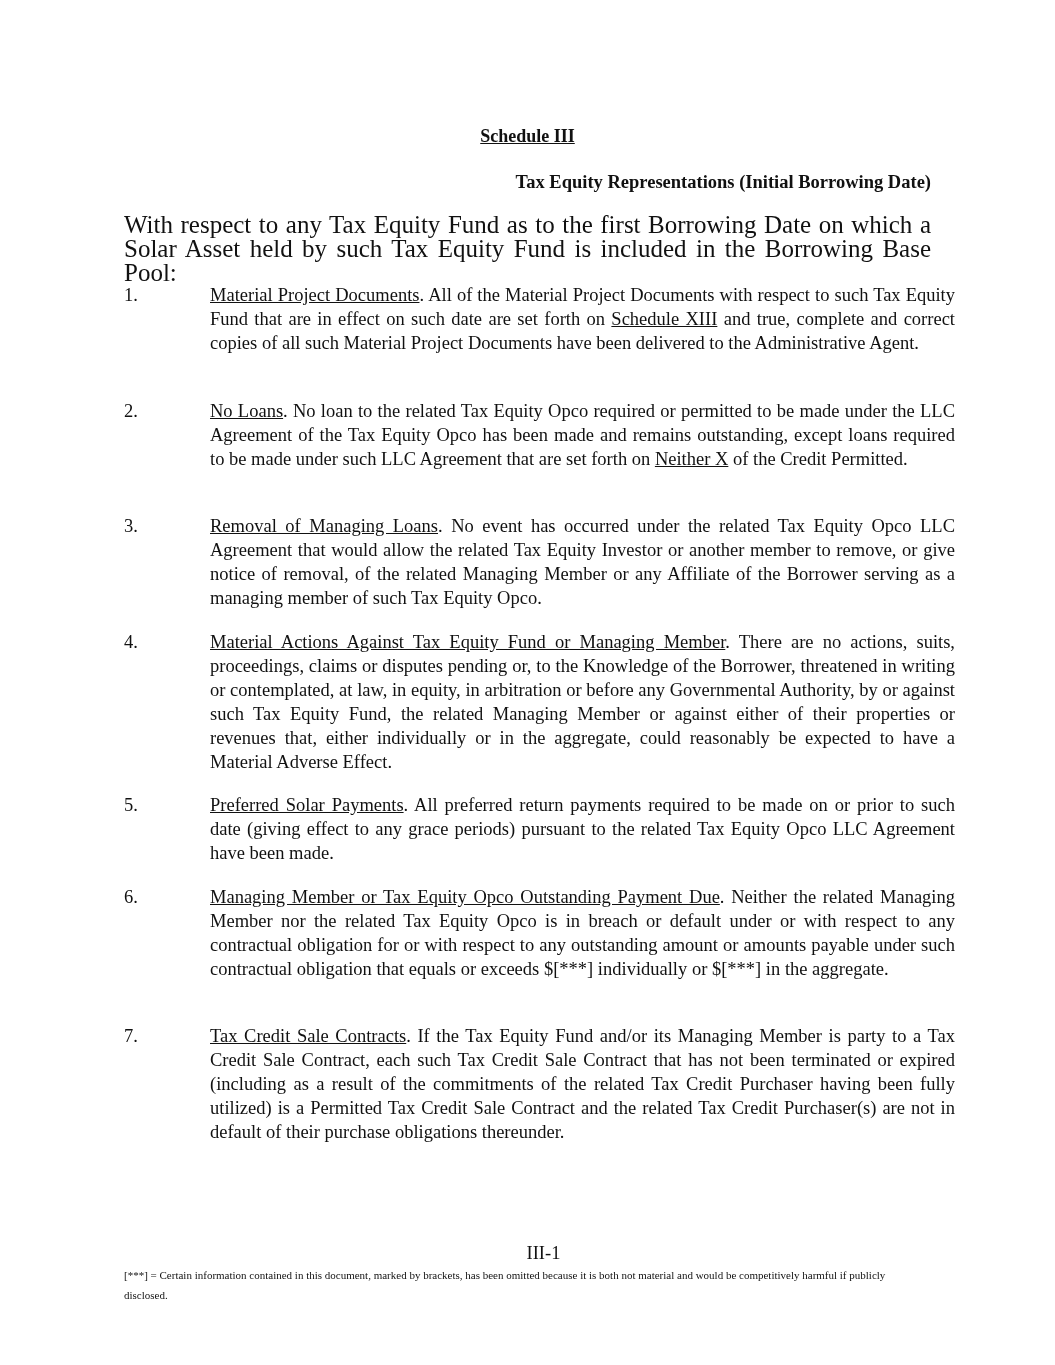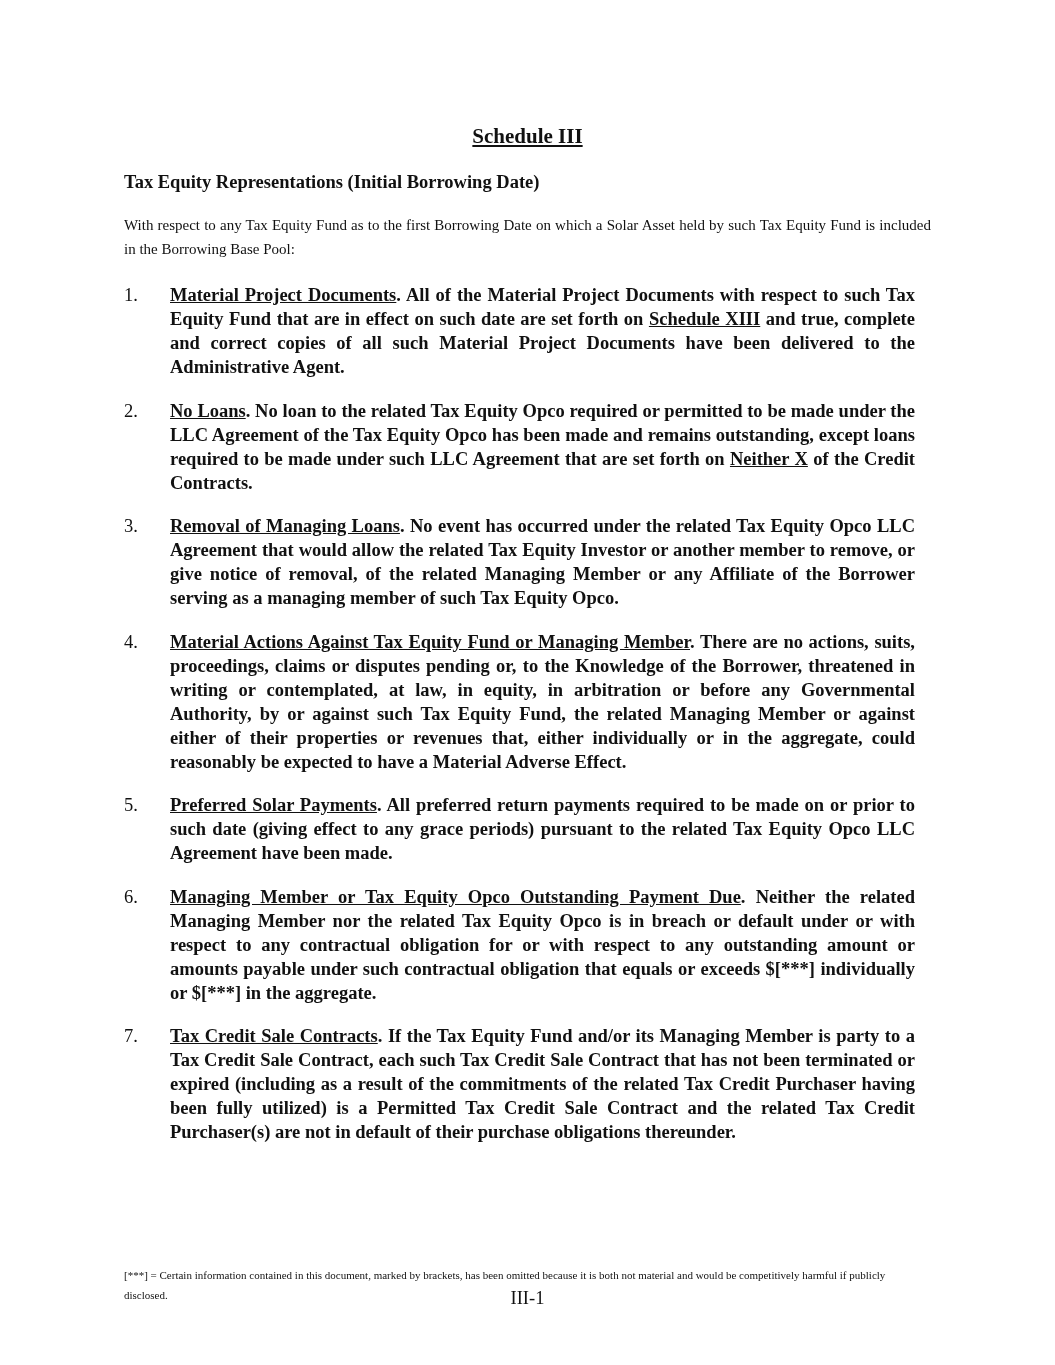--- a/index.html
+++ b/index.html
@@ -4,46 +4,45 @@
   <style>
     html, body { margin: 0; padding: 0; background: #ffffff; }
     body {
       width: 1055px; height: 1365px; position: relative; overflow: hidden;
       font-family: "Liberation Serif", "DejaVu Serif", serif;
       color: #111111;
     }
     .page { position: absolute; left: 124px; top: 0; width: 807px; }
     .title {
       position: absolute; left: 0; width: 807px; top: 124px;
-      text-align: center; font-weight: bold; font-size: 21px;
+      text-align: center; font-weight: bold; font-size: 18px;
       text-decoration: underline; line-height: 24px;
     }
     .subtitle {
       position: absolute; left: 0; width: 807px; top: 170px;
-      text-align: left; font-weight: bold; font-size: 18.5px; line-height: 24px;
+      text-align: right; font-weight: bold; font-size: 18.5px; line-height: 24px;
     }
     .intro {
       position: absolute; left: 0; width: 807px; top: 213px;
-      font-size: 15px; line-height: 24px; text-align: justify;
+      font-size: 25px; line-height: 24px; text-align: justify;
     }
     .item {
       position: absolute; left: 0; width: 807px;
       font-size: 18.5px; line-height: 24px;
     }
     .item .num { position: absolute; left: 0; top: 0; width: 40px; }
     .item .body {
-      margin-left: 46px; width: 745px; text-align: justify;
+      margin-left: 86px; width: 745px; text-align: justify;
       text-align-last: left;
-      font-weight: bold;
     }
     .item .heading { text-decoration: underline; }
     .u { text-decoration: underline; }
     .pagenum {
-      position: absolute; left: 0; width: 807px; top: 1241px;
-      text-align: center; font-size: 18.5px; line-height: 24px; margin-top: 45px;
+      position: absolute; left: 16px; width: 807px; top: 1241px;
+      text-align: center; font-size: 18.5px; line-height: 24px;
     }
     .footnote {
       position: absolute; left: 0; width: 807px; top: 1265px;
       font-size: 11px; line-height: 20px;
     }
   </style>
 </head>
 <body>
 
 <div class="page">
@@ -51,21 +50,21 @@
   <div class="subtitle">Tax Equity Representations (Initial Borrowing Date)</div>
   <div class="intro">With respect to any Tax Equity Fund as to the first Borrowing Date on which a Solar Asset held by such Tax Equity Fund is included in the Borrowing Base Pool:</div>
 
   <div class="item" style="top:283px;">
     <span class="num">1.</span>
     <div class="body"><span class="heading">Material Project Documents</span><span>.  All of the Material Project Documents with respect to such Tax Equity Fund that are in effect on such date are set forth on </span><span class="u">Schedule XIII</span><span> and true, complete and correct copies of all such Material Project Documents have been delivered to the Administrative Agent.</span></div>
   </div>
 
   <div class="item" style="top:399px;">
     <span class="num">2.</span>
-    <div class="body"><span class="heading">No Loans</span><span>.  No loan to the related Tax Equity Opco required or permitted to be made under the LLC Agreement of the Tax Equity Opco has been made and remains outstanding, except loans required to be made under such LLC Agreement that are set forth on </span><span class="u">Neither X</span><span> of the Credit Contracts.</span></div>
+    <div class="body"><span class="heading">No Loans</span><span>.  No loan to the related Tax Equity Opco required or permitted to be made under the LLC Agreement of the Tax Equity Opco has been made and remains outstanding, except loans required to be made under such LLC Agreement that are set forth on </span><span class="u">Neither X</span><span> of the Credit Permitted.</span></div>
   </div>
 
   <div class="item" style="top:514px;">
     <span class="num">3.</span>
     <div class="body"><span class="heading">Removal of Managing Loans</span><span>.  No event has occurred under the related Tax Equity Opco LLC Agreement that would allow the related Tax Equity Investor or another member to remove, or give notice of removal, of the related Managing Member or any Affiliate of the Borrower serving as a managing member of such Tax Equity Opco.</span></div>
   </div>
 
   <div class="item" style="top:630px;">
     <span class="num">4.</span>
     <div class="body"><span class="heading">Material Actions Against Tax Equity Fund or Managing Member</span><span>.  There are no actions, suits, proceedings, claims or disputes pending or, to the Knowledge of the Borrower, threatened in writing or contemplated, at law, in equity, in arbitration or before any Governmental Authority, by or against such Tax Equity Fund, the related Managing Member or against either of their properties or revenues that, either individually or in the aggregate, could reasonably be expected to have a Material Adverse Effect.</span></div>

